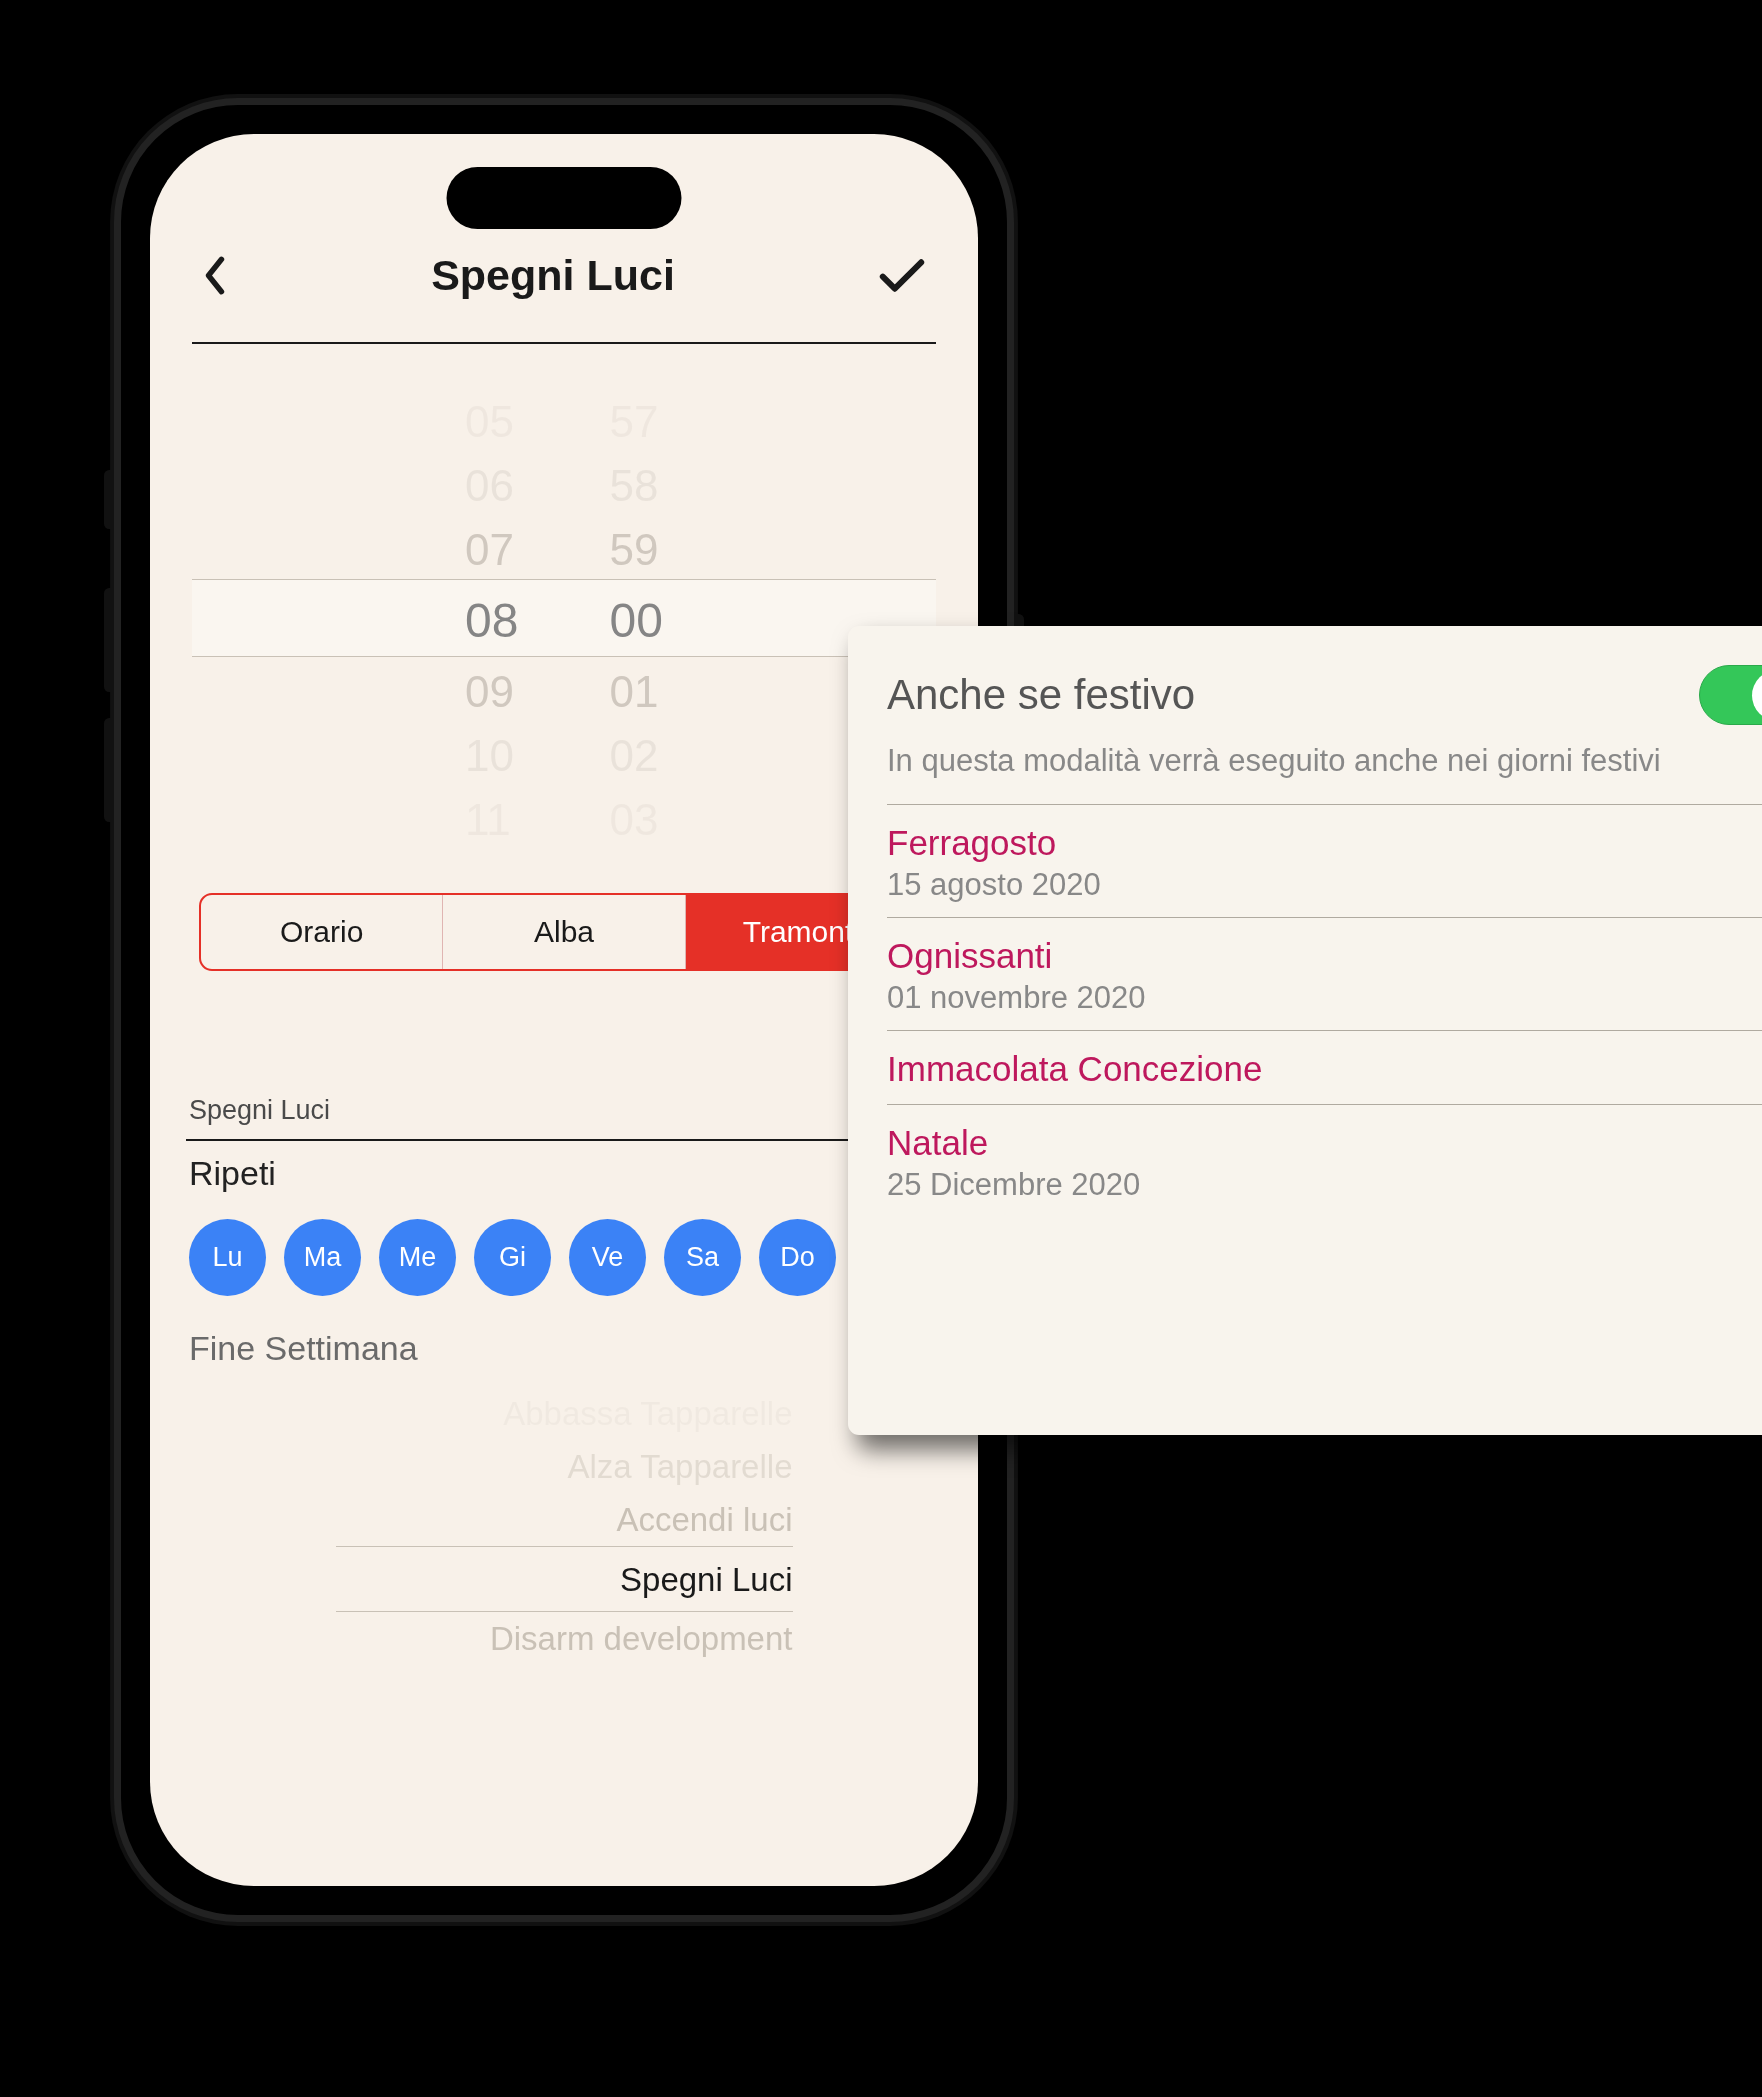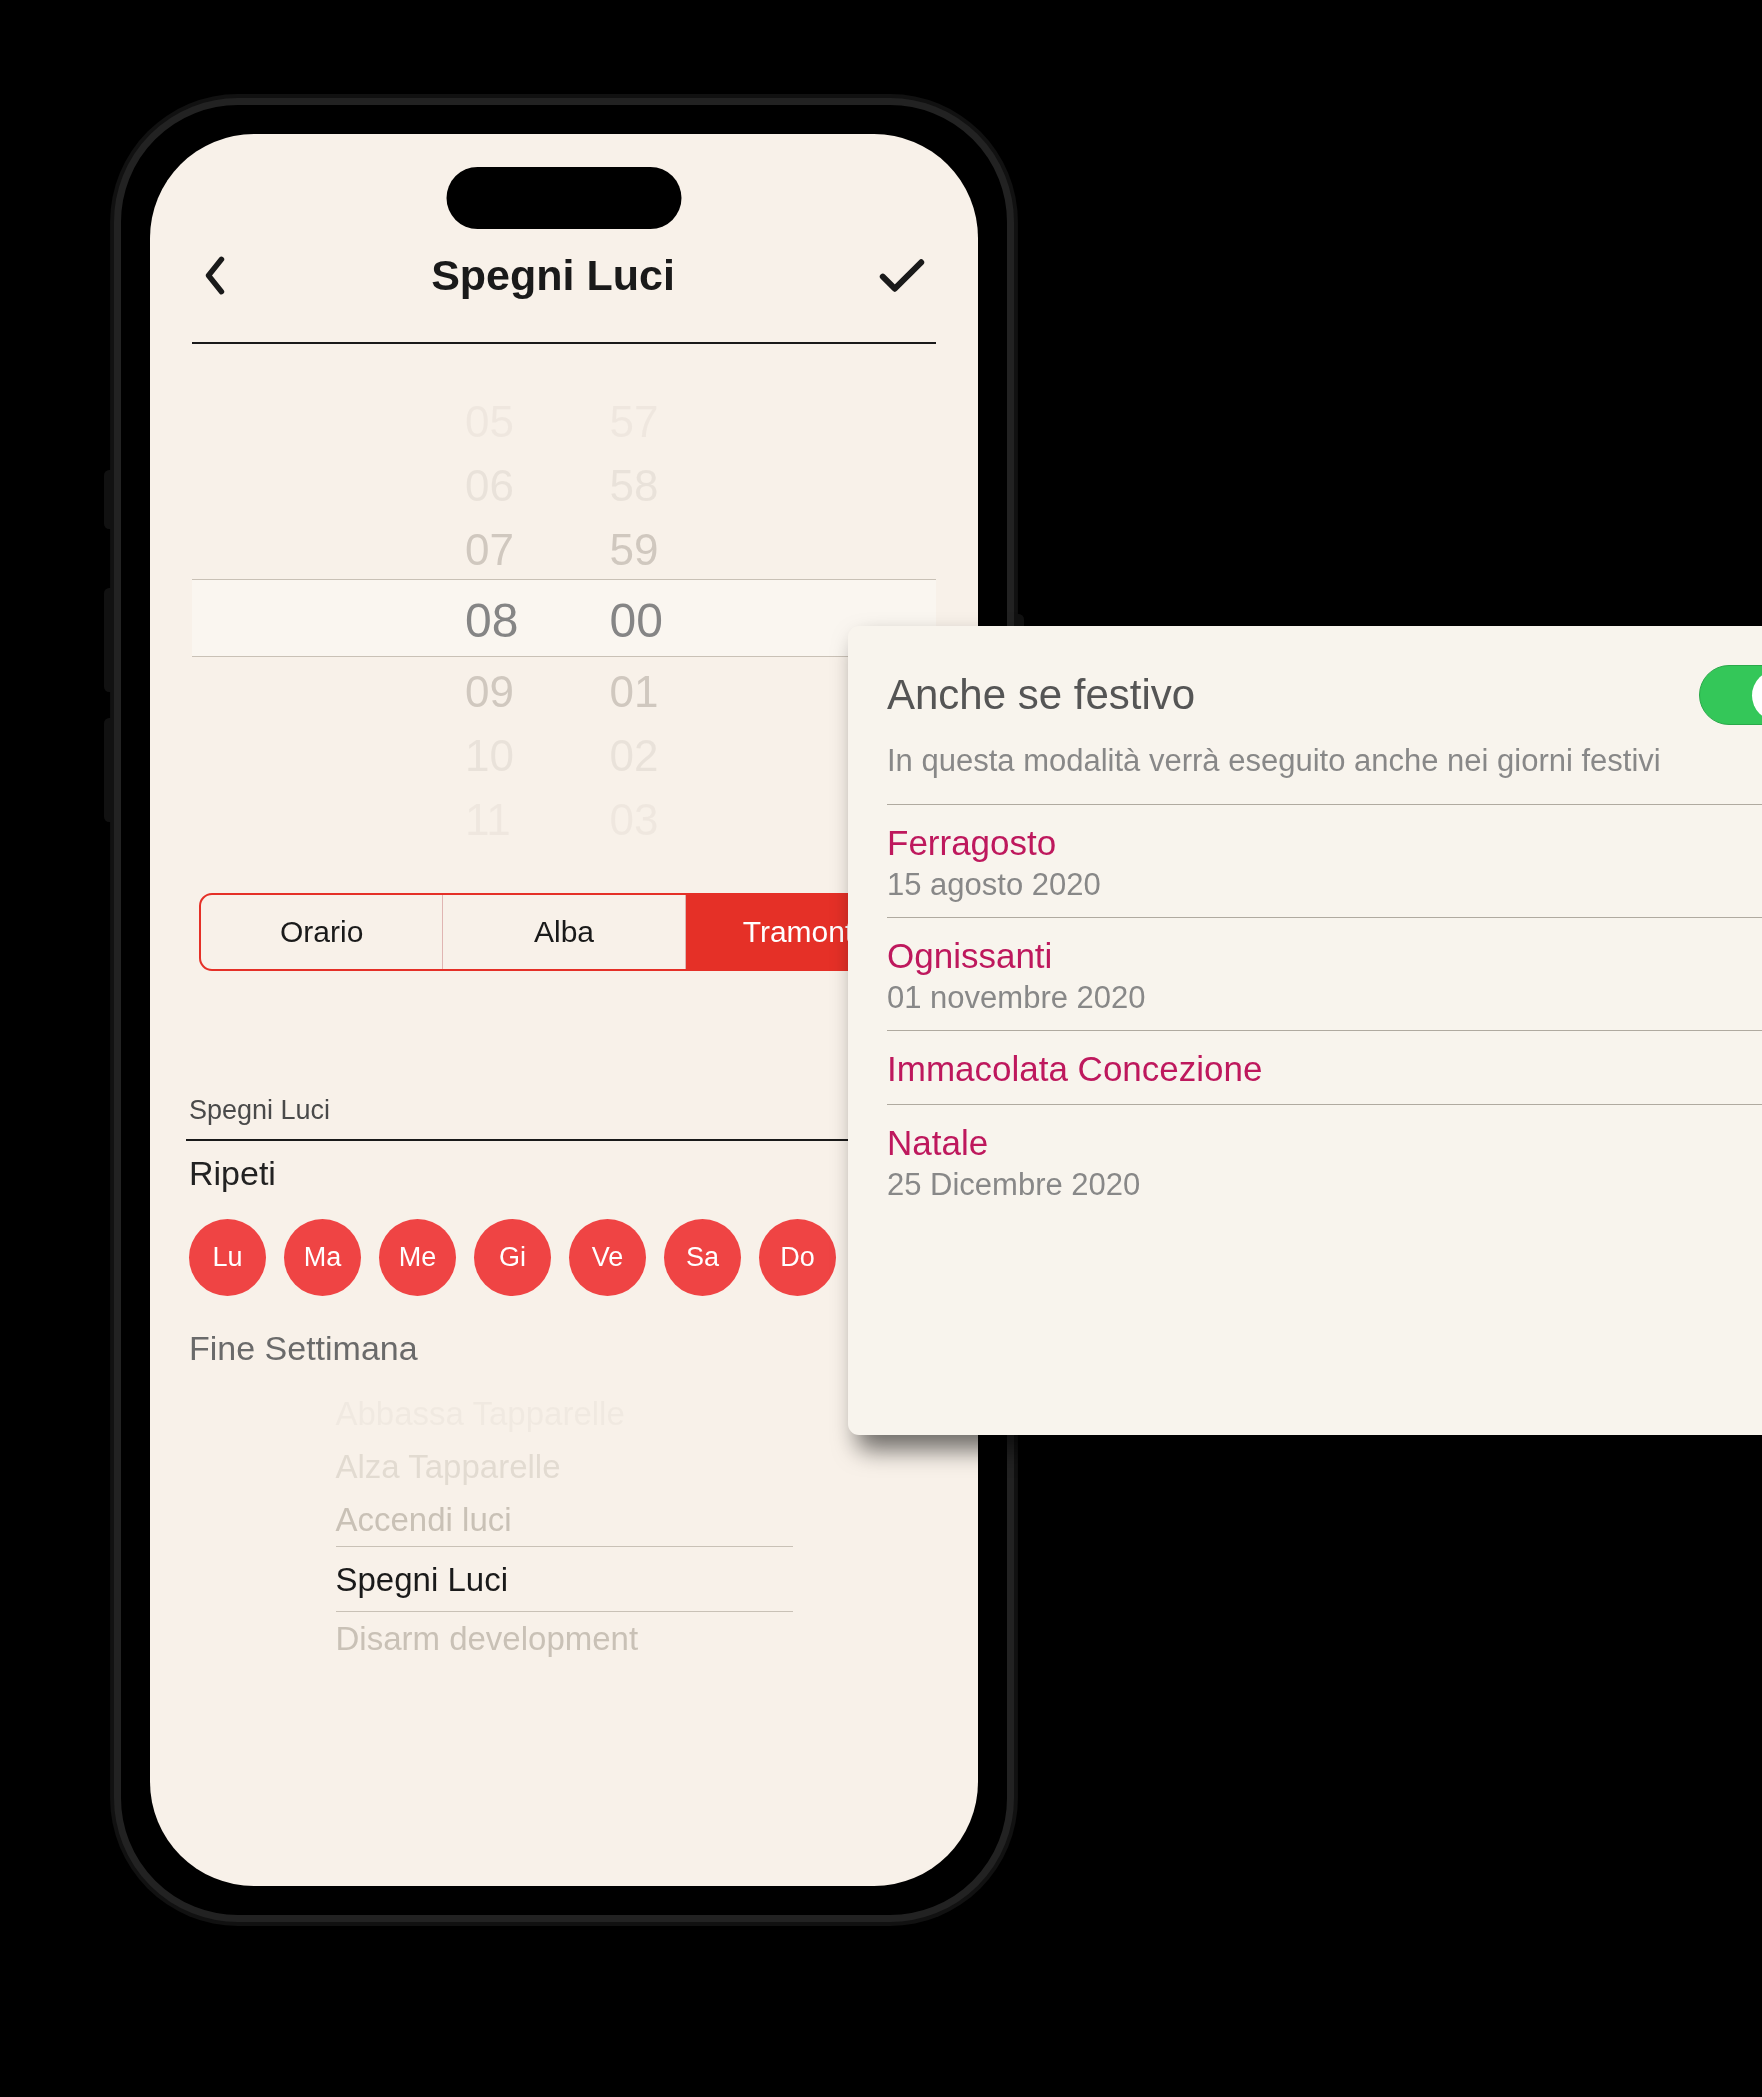--- a/index.html
+++ b/index.html
@@ -162,41 +162,41 @@
 }
 .day-row {
   margin: 26px 39px 0 39px;
   display: flex;
   gap: 18px;
 }
 .day-chip {
   width: 77px;
   height: 77px;
   border-radius: 50%;
-  background: #ef4444;
+  background: #3b82f6;
   color: #fff;
   display: flex;
   align-items: center;
   justify-content: center;
   font-size: 27px;
   font-weight: 500;
   cursor: pointer;
 }
 .weekend-label {
   margin: 33px 39px 0 39px;
   font-size: 34px;
   color: #6a6a6a;
 }
 
 
 .scenario-picker {
   margin: 19.6px auto 0 auto;
   width: 457px;
   position: relative;
-  text-align: left;
+  text-align: right;
 }
 .scenario-item {
   font-size: 33px;
   line-height: 53px;
   color: #c9c1b6;
 }
 .scenario-item.sel {
   color: #1a1a1a;
   font-weight: 500;
   border-top: 1.3px solid #c9c1b6;

